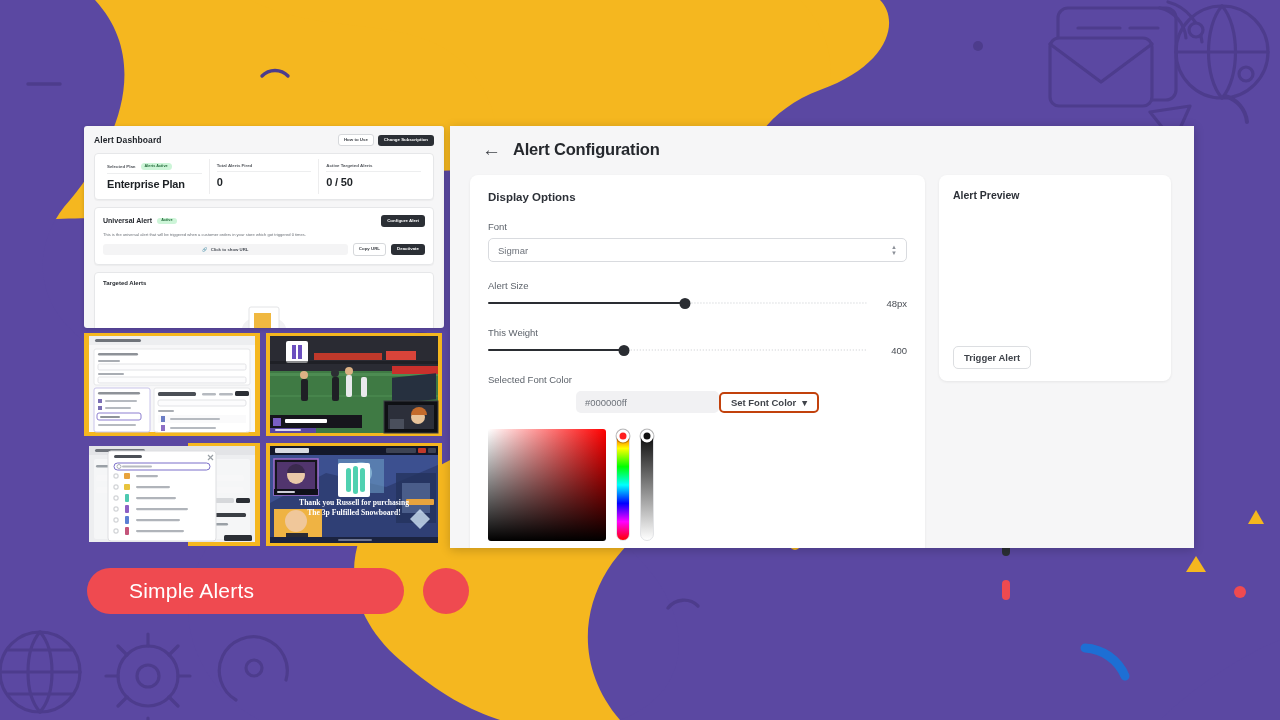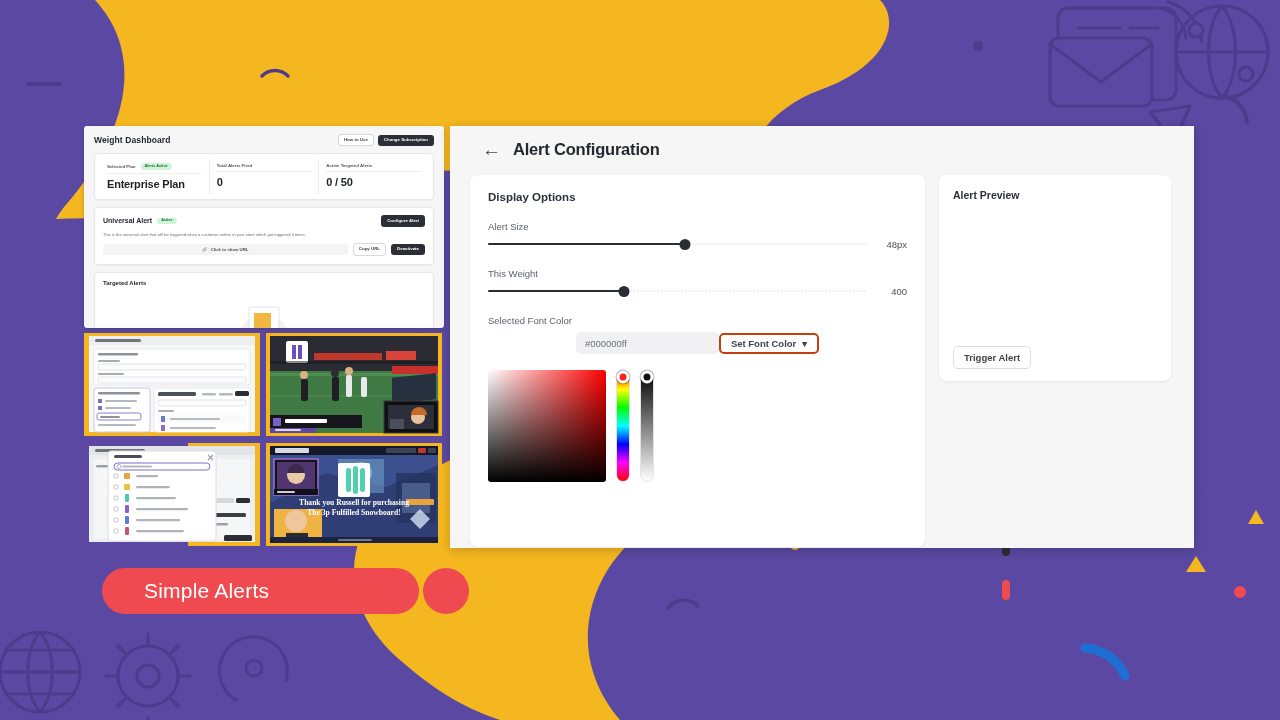--- a/index.html
+++ b/index.html
@@ -145,21 +145,21 @@
   .preview-panel { width: 232px; height: 206px; padding: 14px 14px 12px; display: flex; flex-direction: column; }
   .preview-title { font-size: 10.5px; font-weight: bold; color: #2c3037; }
   .preview-stage { flex: 1; }
   .btn-trigger {
     align-self: flex-start; border: 1px solid #dcdee1; border-radius: 5px; background: #fff;
     padding: 5px 10px; font-size: 9.5px; font-weight: bold; color: #3f434a;
   }
 
   
   .brand-pill {
-    position: absolute; left: 102px; top: 568px; width: 317px; height: 46px;
+    position: absolute; left: 87px; top: 568px; width: 317px; height: 46px;
     background: #ef4a50; border-radius: 23px; display: flex; align-items: center;
   }
   .brand-text { color: #fff; font-size: 21px; margin-left: 42px; letter-spacing: .2px; }
   .brand-dot {
     position: absolute; left: 423px; top: 568px; width: 46px; height: 46px;
     border-radius: 50%; background: #ef4a50;
   }
 </style>
 </head>
 <body>
@@ -222,21 +222,21 @@
   <path d="M1248 524 l8 -14 8 14 z" fill="#f5b71f"></path>
   <path d="M1190 486 l12 8 -12 8 z" fill="#5b48a2"></path>
 </svg>
 
 <div class="composite">
 
   <div class="dash">
     <div class="dash-inner">
 
       <div class="dash-head">
-        <div class="dash-title">Weight Dashboard</div>
+        <div class="dash-title">Alert Dashboard</div>
         <div class="dash-head-btns">
           <div class="btn-light">How to Use</div>
           <div class="btn-dark">Change Subscription</div>
         </div>
       </div>
 
       <div class="card stats-wrap">
         <div class="stat">
           <div class="stat-top">
             <span class="stat-label">Selected Plan</span>
@@ -475,20 +475,30 @@
     <div class="modal-head">
       <span class="back-arrow">←</span>
       <span class="modal-title">Alert Configuration</span>
     </div>
 
     <div class="modal-body">
 
       <div class="panel display-panel">
         <div class="panel-title">Display Options</div>
 
+        <div class="group">
+          <div class="field-label">Font</div>
+          <div class="select">
+            <span>Sigmar</span>
+            <span class="chev">
+              <span>▲</span>
+                <span>▼</span>
+            </span>
+          </div>
+        </div>
 
         <div class="group">
           <div class="field-label">Alert Size</div>
           <div class="slider-row">
             <div class="slider">
               <div class="s-fill" style="width:52%"></div>
               <div class="s-rest" style="left:52%;right:0"></div>
               <div class="s-knob" style="left:52%"></div>
             </div>
             <div class="slider-val">48px</div>

